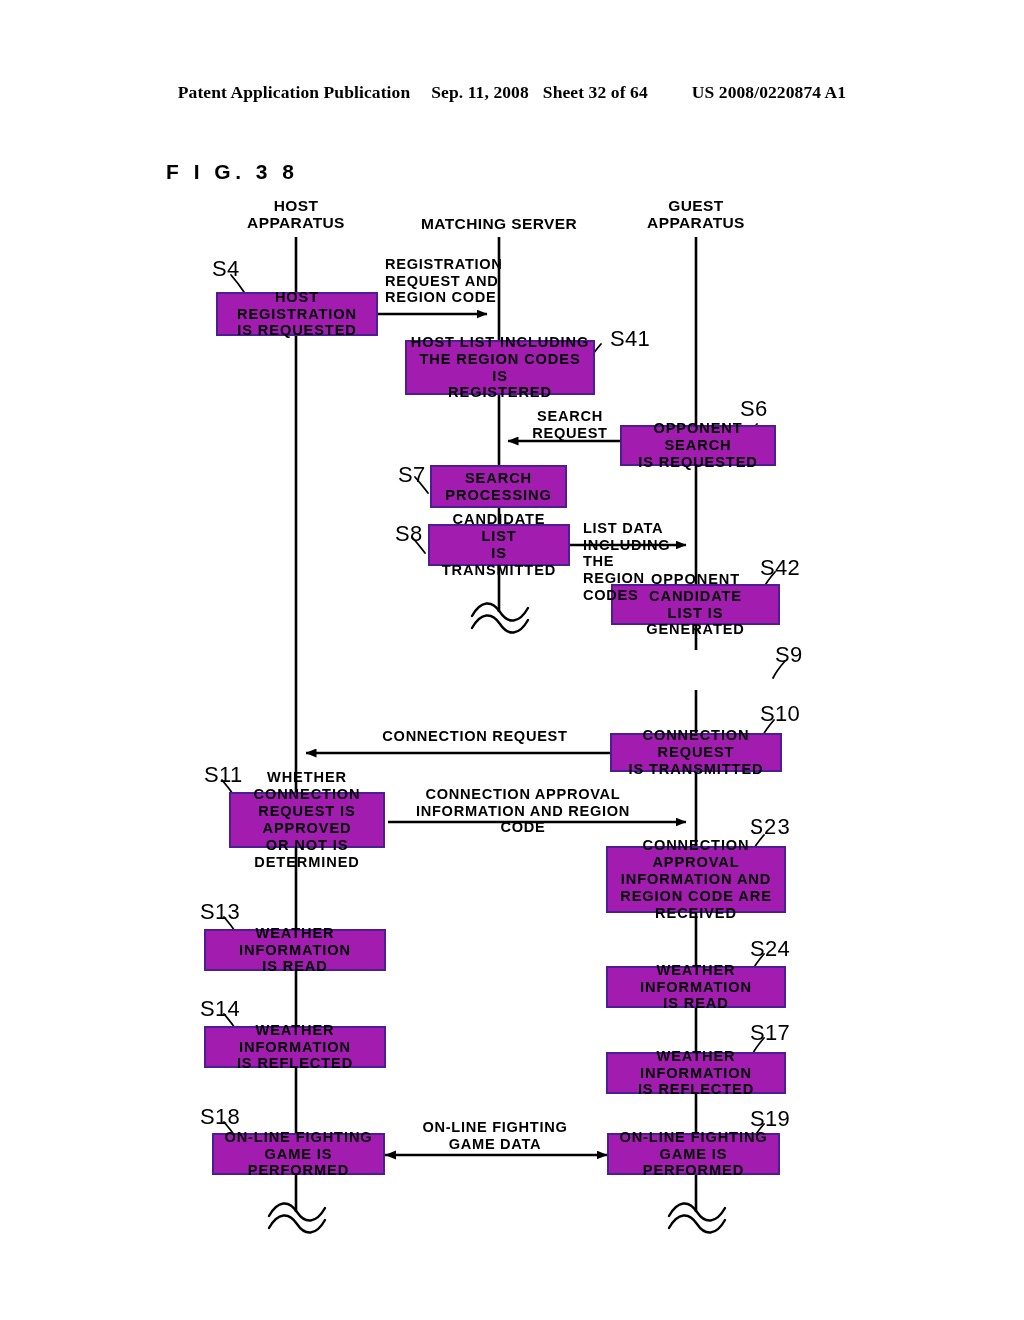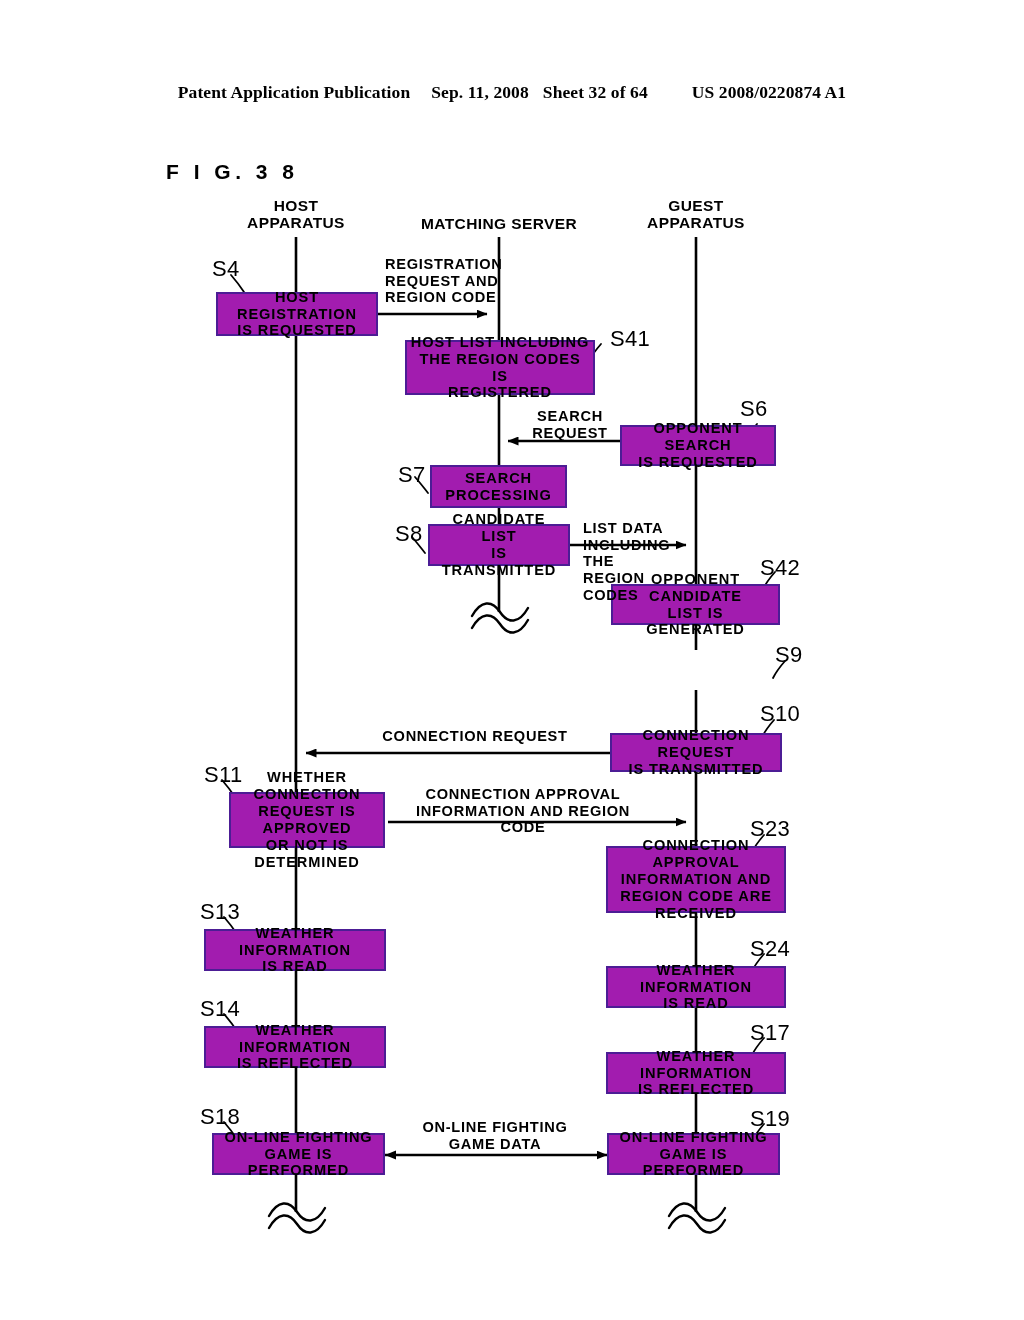--- a/index.html
+++ b/index.html
@@ -271,21 +271,21 @@
 
   <div class="step-ref" style="left:212px; top:256px;">S4</div>
   <div class="step-ref" style="left:600px; top:326px;margin-left:10px;">S41</div>
   <div class="step-ref" style="left:740px; top:396px;">S6</div>
   <div class="step-ref" style="left:398px; top:462px;">S7</div>
   <div class="step-ref" style="left:395px; top:521px;">S8</div>
   <div class="step-ref" style="left:760px; top:555px;">S42</div>
   <div class="step-ref" style="left:775px; top:642px;">S9</div>
   <div class="step-ref" style="left:760px; top:701px;">S10</div>
   <div class="step-ref" style="left:204px; top:762px;">S11</div>
-  <div class="step-ref" style="left:750px; top:816px;">S23</div>
+  <div class="step-ref" style="left:750px; top:816px;font-family:Liberation Mono, monospace;">S23</div>
   <div class="step-ref" style="left:200px; top:899px;">S13</div>
   <div class="step-ref" style="left:750px; top:936px;">S24</div>
   <div class="step-ref" style="left:200px; top:996px;">S14</div>
   <div class="step-ref" style="left:750px; top:1020px;">S17</div>
   <div class="step-ref" style="left:200px; top:1104px;">S18</div>
   <div class="step-ref" style="left:750px; top:1106px;">S19</div>
 
   <div class="msg-label left" style="left:385px; top:256px; width:120px;">REGISTRATION
 REQUEST AND
 REGION CODE</div>

